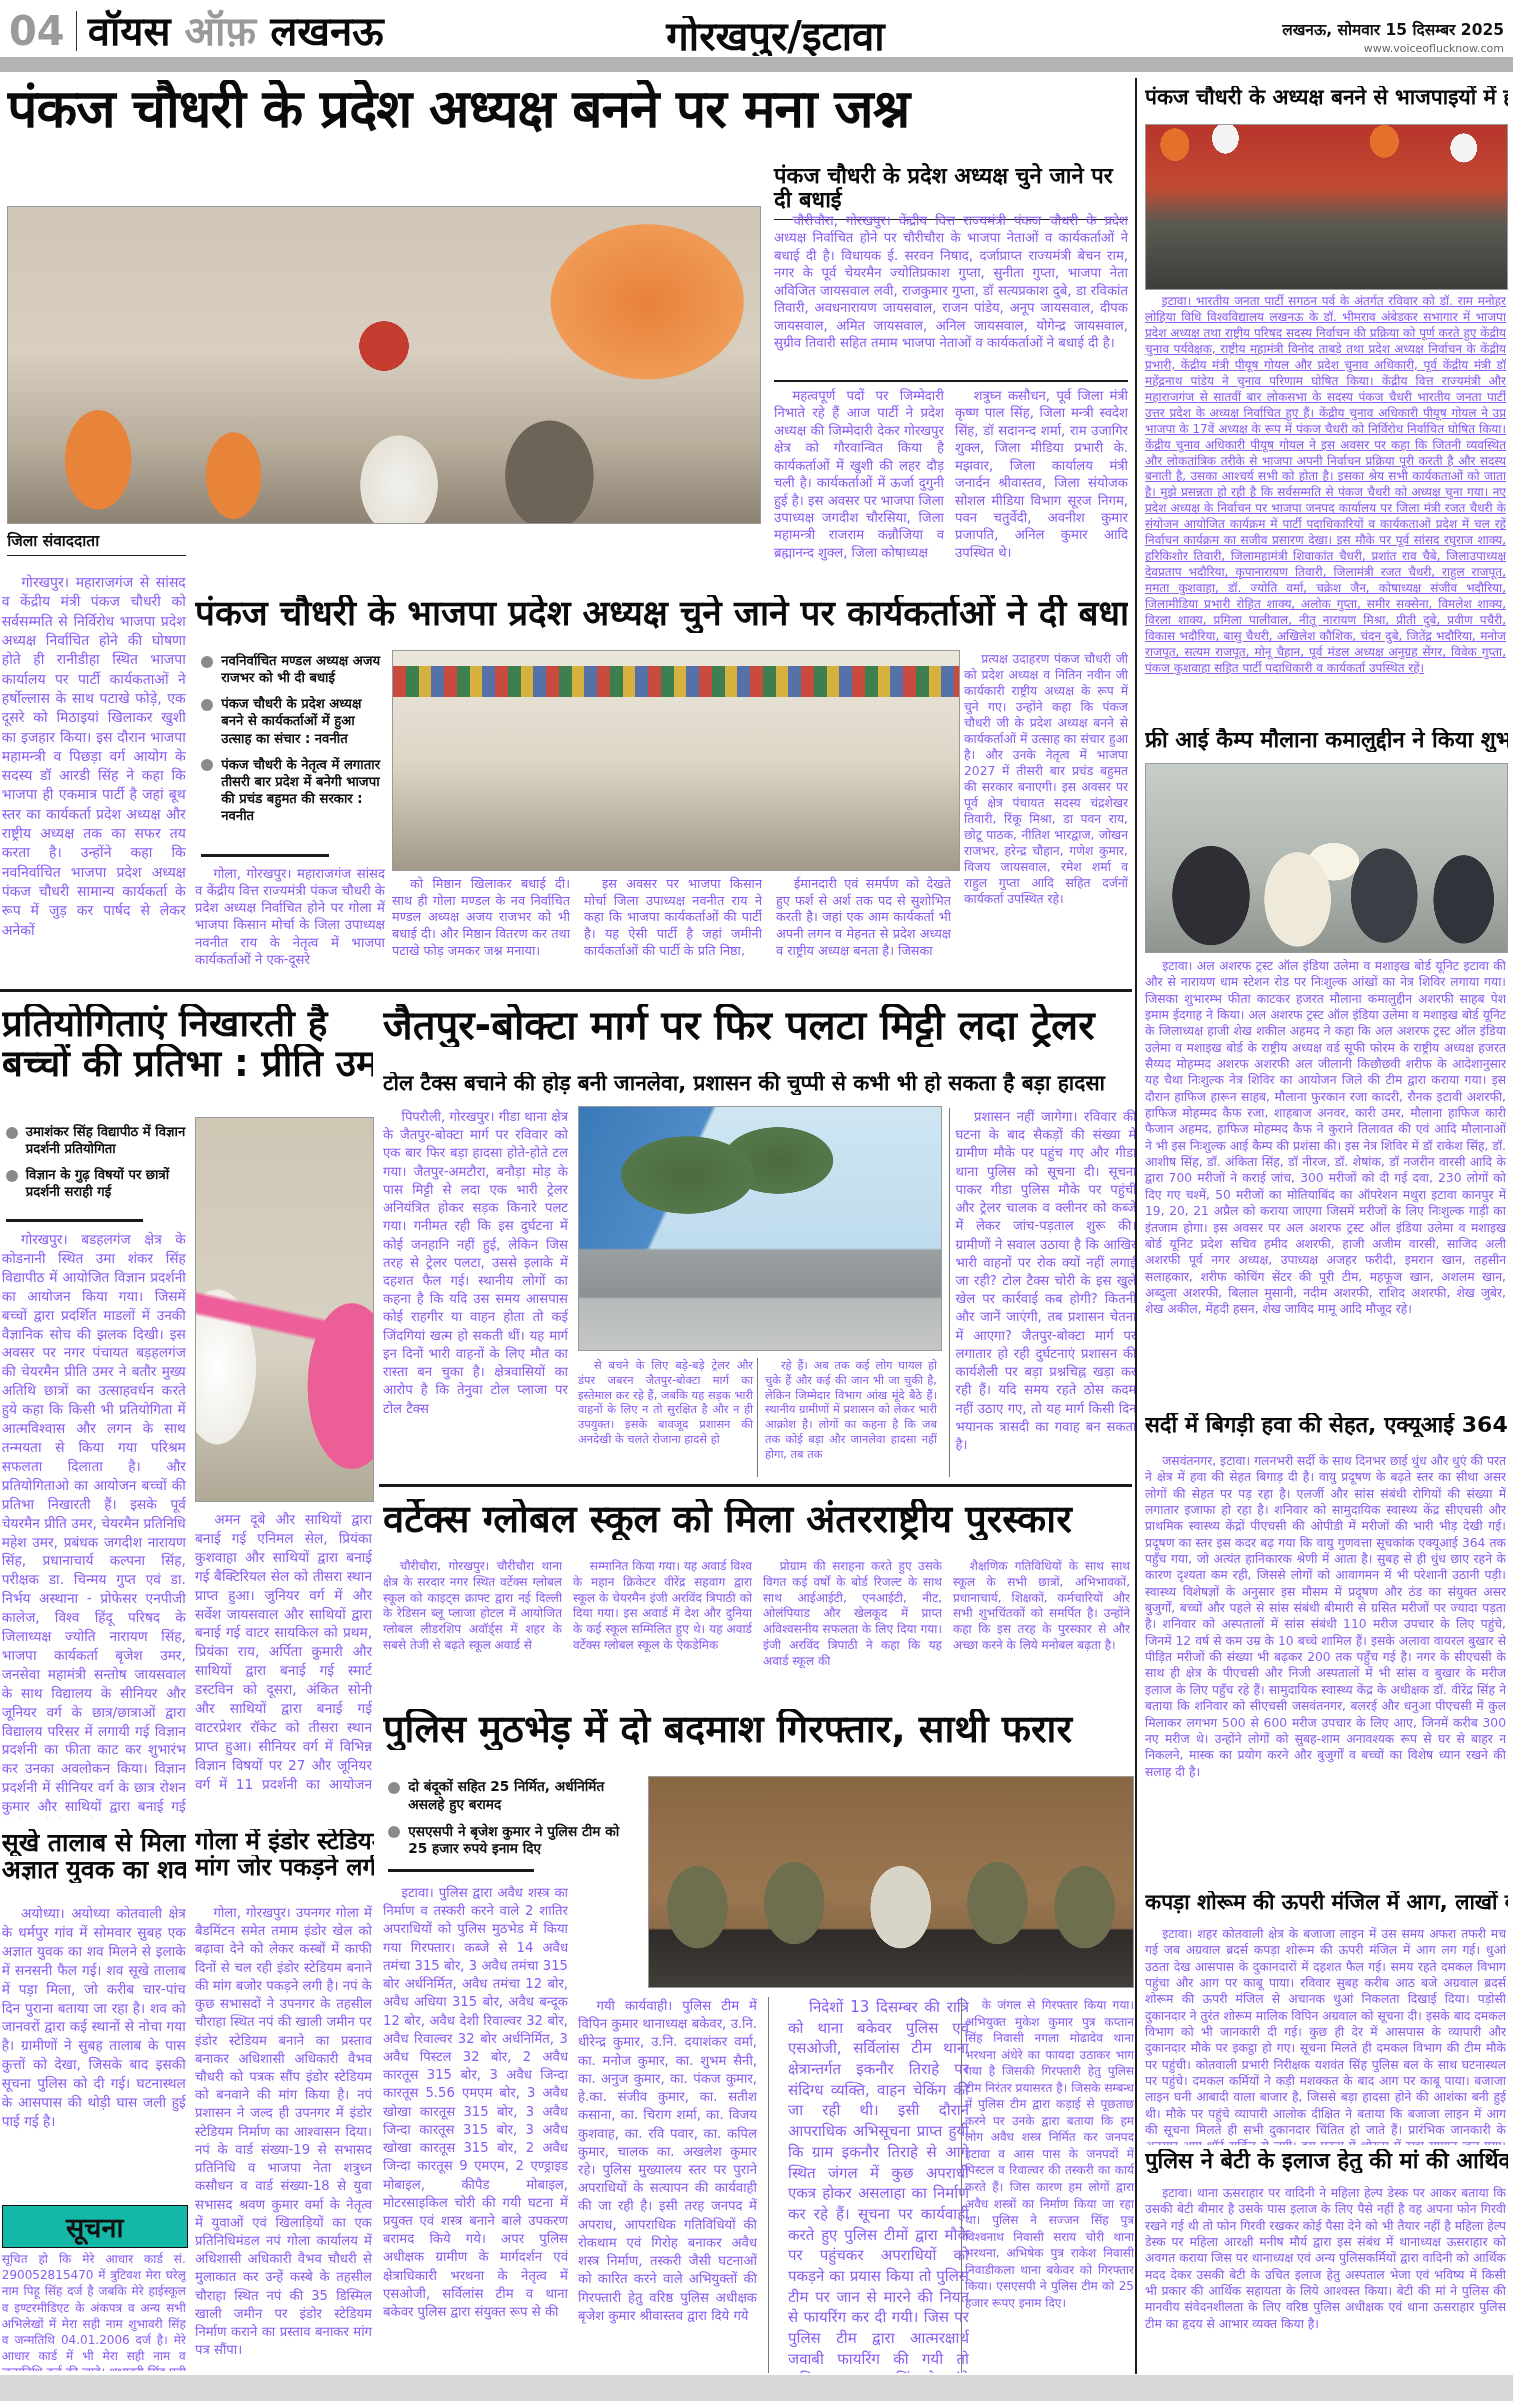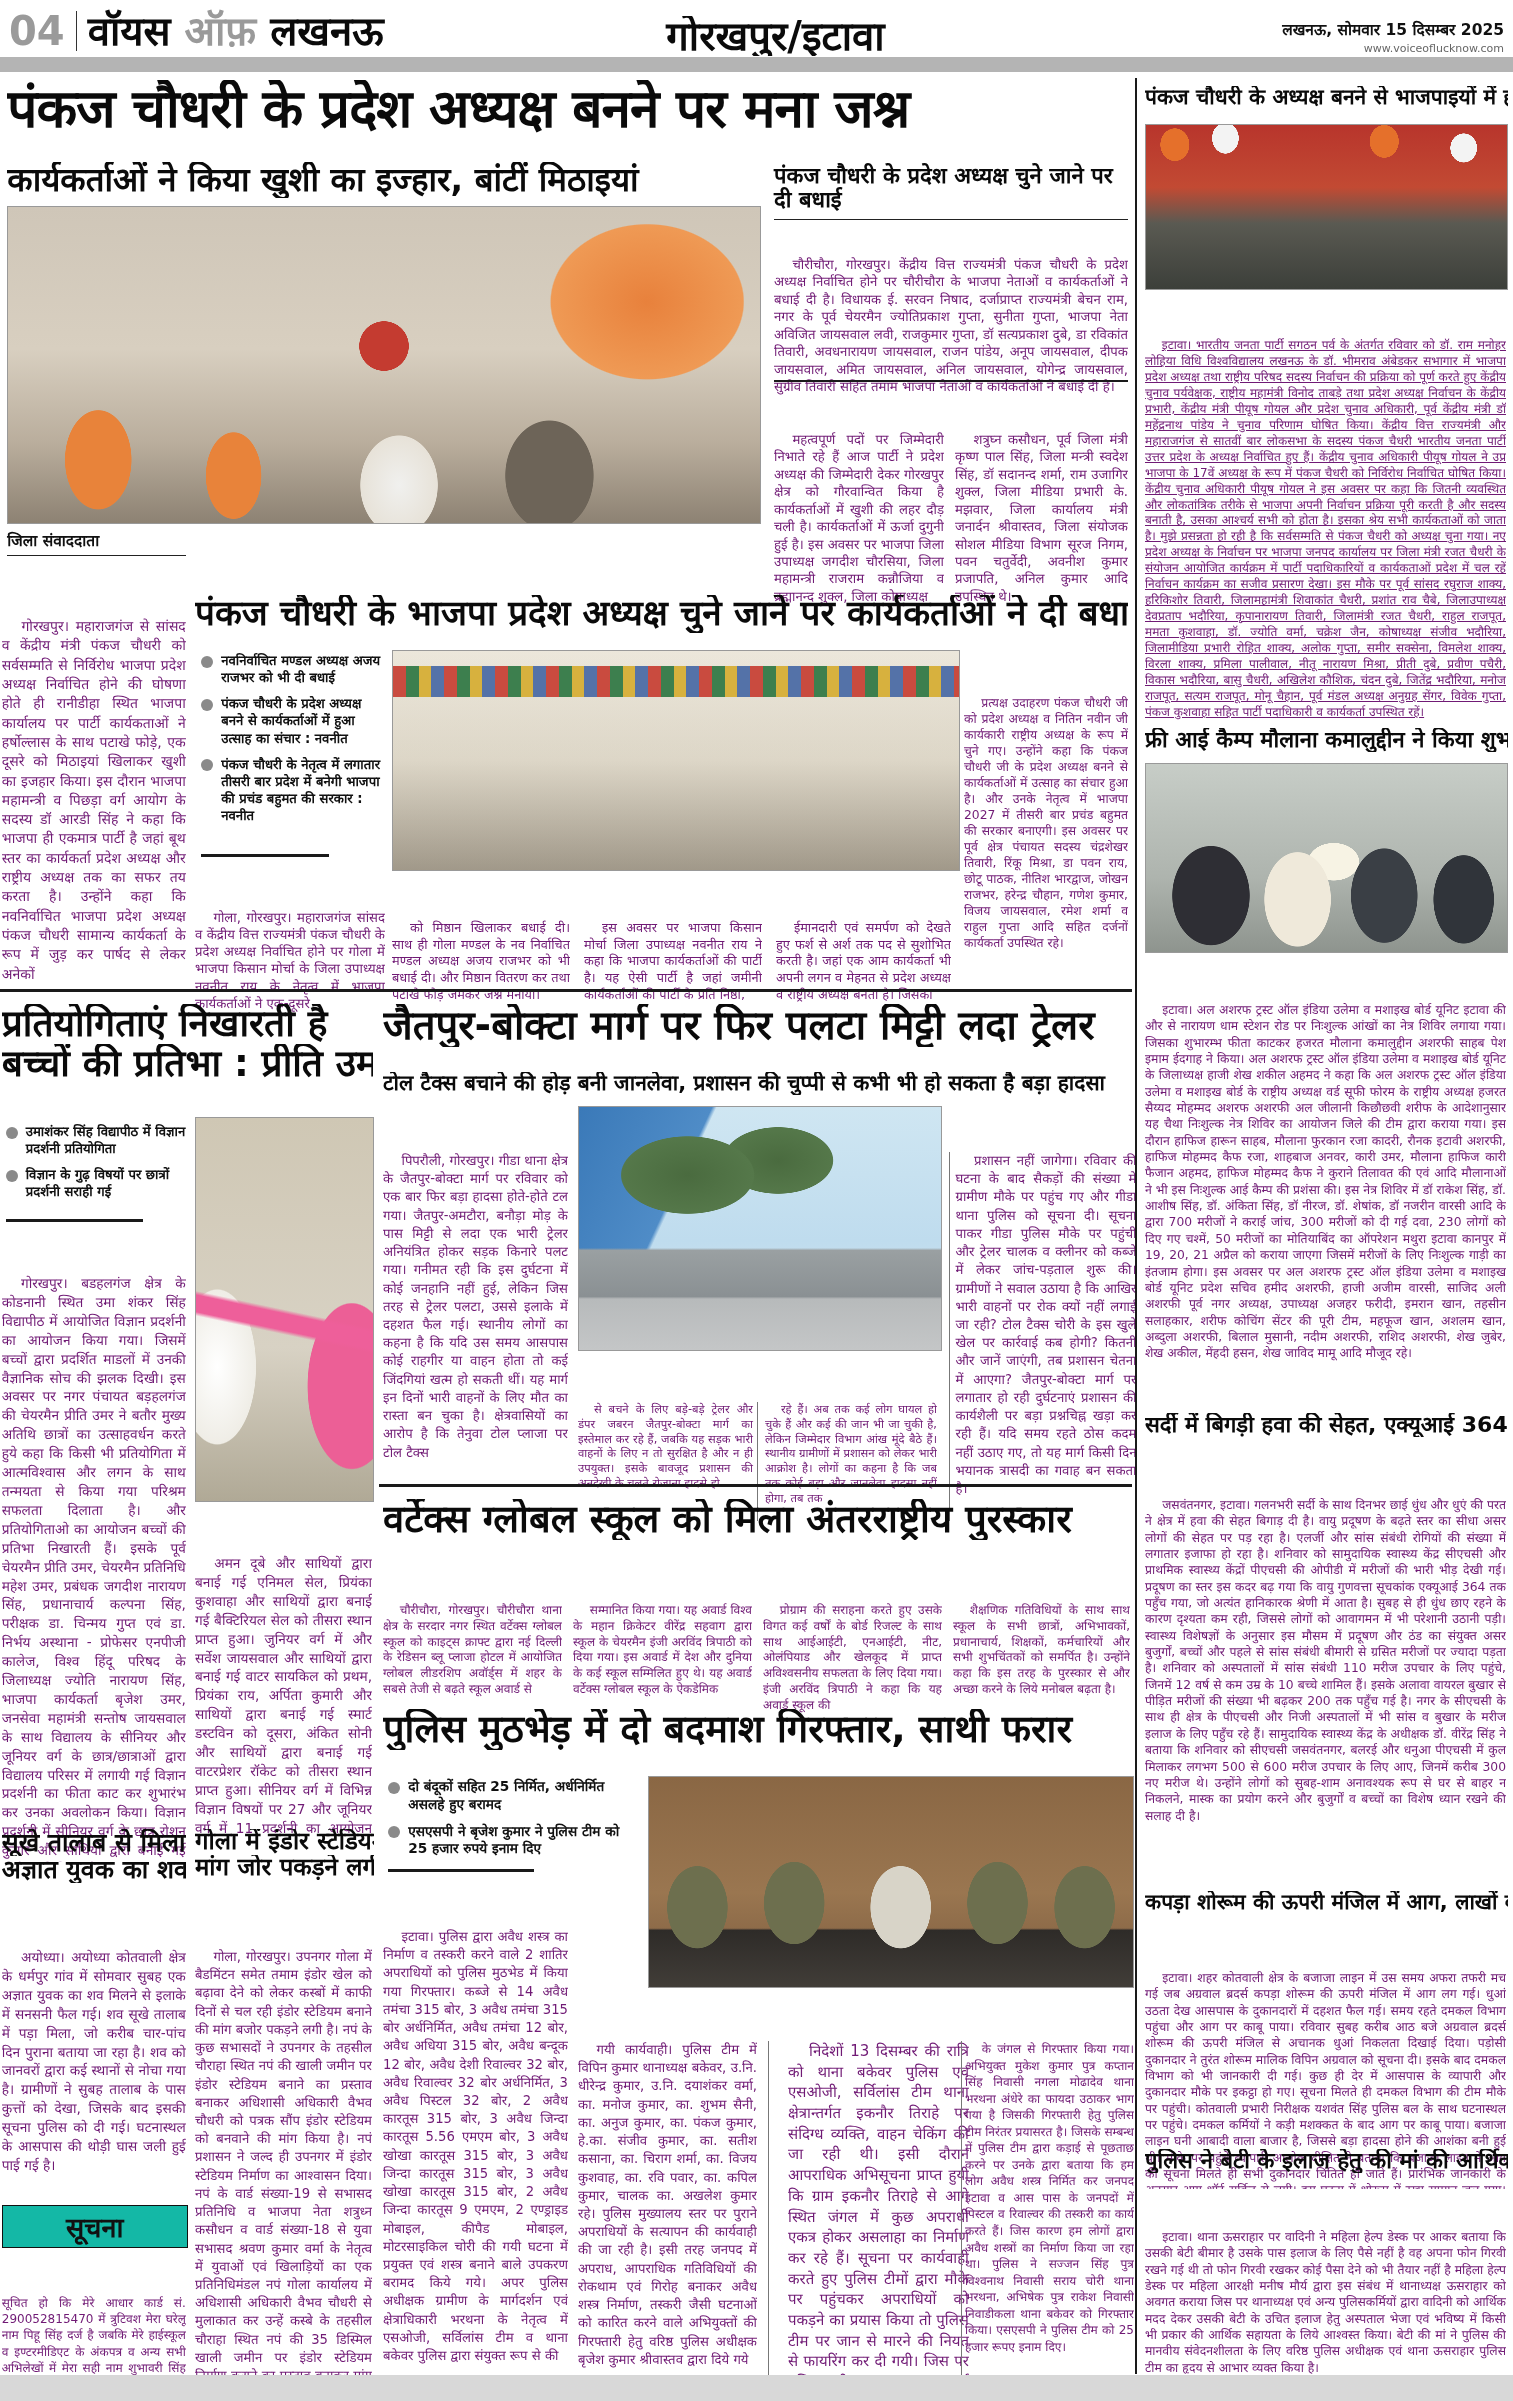--- a/index.html
+++ b/index.html
@@ -1,21 +1,21 @@
 <!DOCTYPE html>
 <html style="font-size:14.6px"><head>
 <meta charset="utf-8">
 <style>
   html,body{margin:0;padding:0;background:#e9e9e9;}
   .page{position:relative;width:1513px;height:2401px;background:#ffffff;overflow:hidden;
         font-family:"DejaVu Sans",sans-serif;color:#111;}
   .abs{position:absolute;}
   .hl{font-weight:bold;color:#0a0a0a;line-height:1.08;}
   .nowrap{white-space:nowrap;overflow:hidden;}
-  .col{position:absolute;text-align:justify;overflow:hidden;line-height:1.38;color:#701a75;margin-top:44px;}
+  .col{position:absolute;text-align:justify;overflow:hidden;line-height:1.38;color:#8b5cf6;}
   .col p{margin:0;text-indent:1.4em;}
   .photo{position:absolute;overflow:hidden;border:0.9px solid #999;}
   .caption{font-weight:bold;font-size:15.5px;border-bottom:1.8px solid #222;padding-bottom:3.7px;}
   .bullets{list-style:none;margin:0;padding:0;}
   .bullets li{display:flex;gap:8.2px;margin-bottom:9px;font-weight:bold;line-height:1.3;}
   .bullets .dot{flex:0 0 auto;width:12px;height:12px;border-radius:50%;background:#8a8a8a;margin-top:3.7px;}
   .rule-h{position:absolute;background:#1a1a1a;}
   .rule-v{position:absolute;background:#1a1a1a;}
   .graybar{position:absolute;left:0;top:57px;width:1513px;height:14.6px;background:#b4b4b4;}
   .footbar{position:absolute;left:0;top:2375px;width:1513px;height:26.5px;background:#d8d8d8;}
@@ -84,21 +84,20 @@
     <span class="mast-num">04</span>
     <span class="sep"></span>
     <span class="mast-name"><span>वॉयस</span> <span class="gray">ऑफ़</span> <span>लखनऊ</span></span>
   </div>
   <div class="abs mast-sec nowrap" style="left:584px;top:16.4px;width:383px;text-align:center;">गोरखपुर/इटावा</div>
   <div class="abs mast-date" style="left:1214px;top:18px;width:290px;">लखनऊ, सोमवार 15 दिसम्बर 2025</div>
   <div class="abs mast-web" style="left:1214px;top:42px;width:290px;">www.voiceoflucknow.com</div>
   <div class="graybar"></div>
 
   <div class="abs hl nowrap" style="left:7.3px;top:80px;width:1123px;font-size:53px;letter-spacing:-0.9px;">पंकज चौधरी के प्रदेश अध्यक्ष बनने पर मना जश्न</div>
-  <div class="abs hl nowrap" style="left:7.3px;top:162px;width:756px;font-size:33px;">कार्यकर्ताओं ने किया खुशी का इज्हार, बांटीं मिठाइयां</div>
 
   <div class="abs hl" style="left:774px;top:164px;width:354px;font-size:22px;border-bottom:1.8px solid #222;padding-bottom:7.3px;">पंकज चौधरी के प्रदेश अध्यक्ष चुने जाने पर दी बधाई</div>
   <div class="col" style="left:774px;top:212px;width:354px;height:162px;font-size:13.2px;line-height:1.32;">
       <p>चौरीचौरा, गोरखपुर। केंद्रीय वित्त राज्यमंत्री पंकज चौधरी के प्रदेश अध्यक्ष निर्वाचित होने पर चौरीचौरा के भाजपा नेताओं व कार्यकर्ताओं ने बधाई दी है। विधायक ई. सरवन निषाद, दर्जाप्राप्त राज्यमंत्री बेचन राम, नगर के पूर्व चेयरमैन ज्योतिप्रकाश गुप्ता, सुनीता गुप्ता, भाजपा नेता अविजित जायसवाल लवी, राजकुमार गुप्ता, डॉ सत्यप्रकाश दुबे, डा रविकांत तिवारी, अवधनारायण जायसवाल, राजन पांडेय, अनूप जायसवाल, दीपक जायसवाल, अमित जायसवाल, अनिल जायसवाल, योगेन्द्र जायसवाल, सुग्रीव तिवारी सहित तमाम भाजपा नेताओं व कार्यकर्ताओं ने बधाई दी है।</p>
     </div>
   <div class="rule-h" style="left:774px;top:380px;width:354px;height:1.8px;"></div>
 
   <div class="photo p-lead" style="left:7.3px;top:206px;width:752px;height:316px;"></div>
   <div class="abs caption" style="left:7.3px;top:529px;width:179px;">जिला संवाददाता</div>
 

